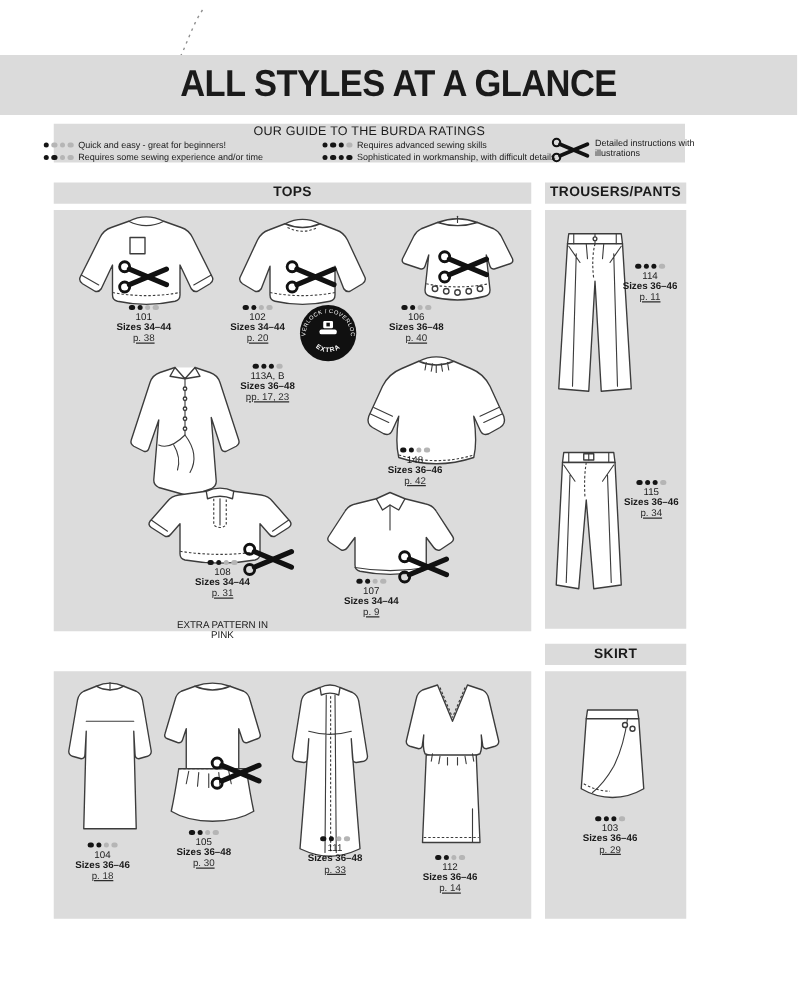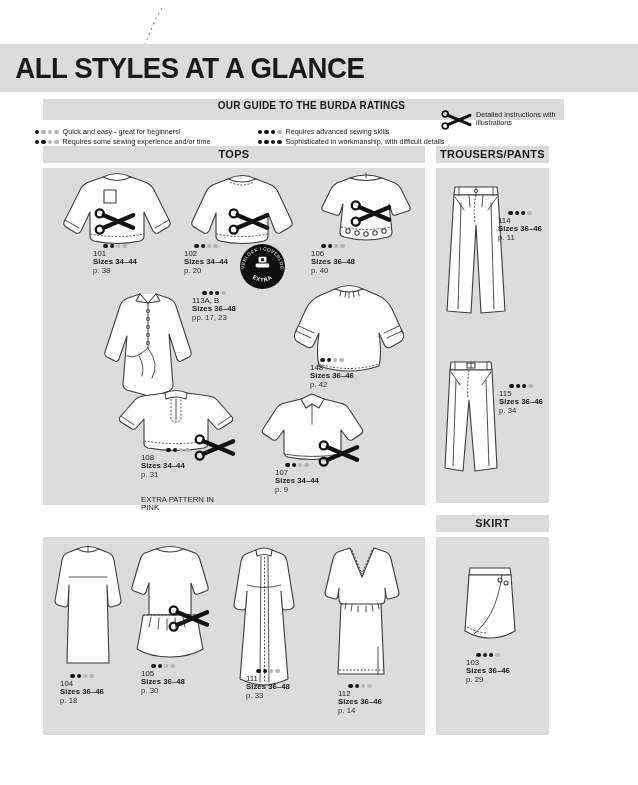--- a/index.html
+++ b/index.html
@@ -1,34 +1,34 @@
 <!DOCTYPE html>
 <html><head>
 <meta charset="utf-8">
 <style>
   html,body{margin:0;padding:0;background:#fff;}
   .page{position:relative;width:638px;height:785px;background:#fff;overflow:hidden;
         font-family:"Liberation Sans",sans-serif;color:#1a1a1a;}
   .band{position:absolute;left:0;top:44px;width:638px;height:48px;background:#dbdbdb;
-        display:flex;align-items:center;justify-content:flex-start;}
+        display:flex;align-items:center;justify-content:center;}
   .band h1{margin:0;font-size:30px;font-weight:bold;letter-spacing:-.5px;transform:scaleX(.92);}
-  .guidebar{position:absolute;left:43px;top:99px;width:505px;height:21px;background:#dbdbdb;
-        text-align:center;font-size:10px;font-weight:bold;line-height:14px;letter-spacing:.2px;padding-left:16px;}
-  .legend-row{position:absolute;display:flex;align-items:center;gap:4px;font-size:7.2px;line-height:8px;margin-top:16px;}
+  .guidebar{position:absolute;left:43px;top:99px;width:505px;height:31px;background:#dbdbdb;
+        text-align:center;font-size:10px;font-weight:normal;line-height:14px;letter-spacing:.2px;}
+  .legend-row{position:absolute;display:flex;align-items:center;gap:4px;font-size:7.2px;line-height:8px;}
   .dots{display:flex;gap:2px;align-items:center;justify-content:center;}
   .dot{width:4.4px;height:4.4px;border-radius:50%;background:#b5b5b5;flex:0 0 auto;}
   .dot.on{background:#151515;}
   .hdr{position:absolute;height:17px;background:#dbdbdb;text-align:center;font-size:11px;
         font-weight:bold;line-height:17px;letter-spacing:.3px;}
   .panel{position:absolute;background:#dcdcdc;}
-  .glabel{position:absolute;transform:translateX(-50%);text-align:left;font-size:7.8px;
+  .glabel{position:absolute;transform:translateX(-50%);text-align:center;font-size:7.8px;
         line-height:8.6px;white-space:nowrap;}
   .glabel .dots{margin-bottom:1.5px;}
   .gsizes{font-weight:bold;}
-  .gpage{color:#2d2d2d;}
+  .gpage{color:#2d2d2d;text-decoration:underline;}
   .gextra{white-space:normal;width:74px;margin:16px auto;}
   .garm,.sc,.badge{position:absolute;}
   .sketch{fill:#fff;stroke:#3c3c3c;stroke-width:1.1;stroke-linejoin:round;stroke-linecap:round;}
   .thin{fill:none;stroke:#3c3c3c;stroke-width:.9;stroke-linecap:round;}
   .dash{fill:none;stroke:#3c3c3c;stroke-width:.9;stroke-dasharray:2 1.6;}
   .notewrap{position:absolute;font-size:7.2px;line-height:8.4px;width:88px;}
   .squiggle{position:absolute;left:0;top:0;}
 </style>
 </head>
 <body>

